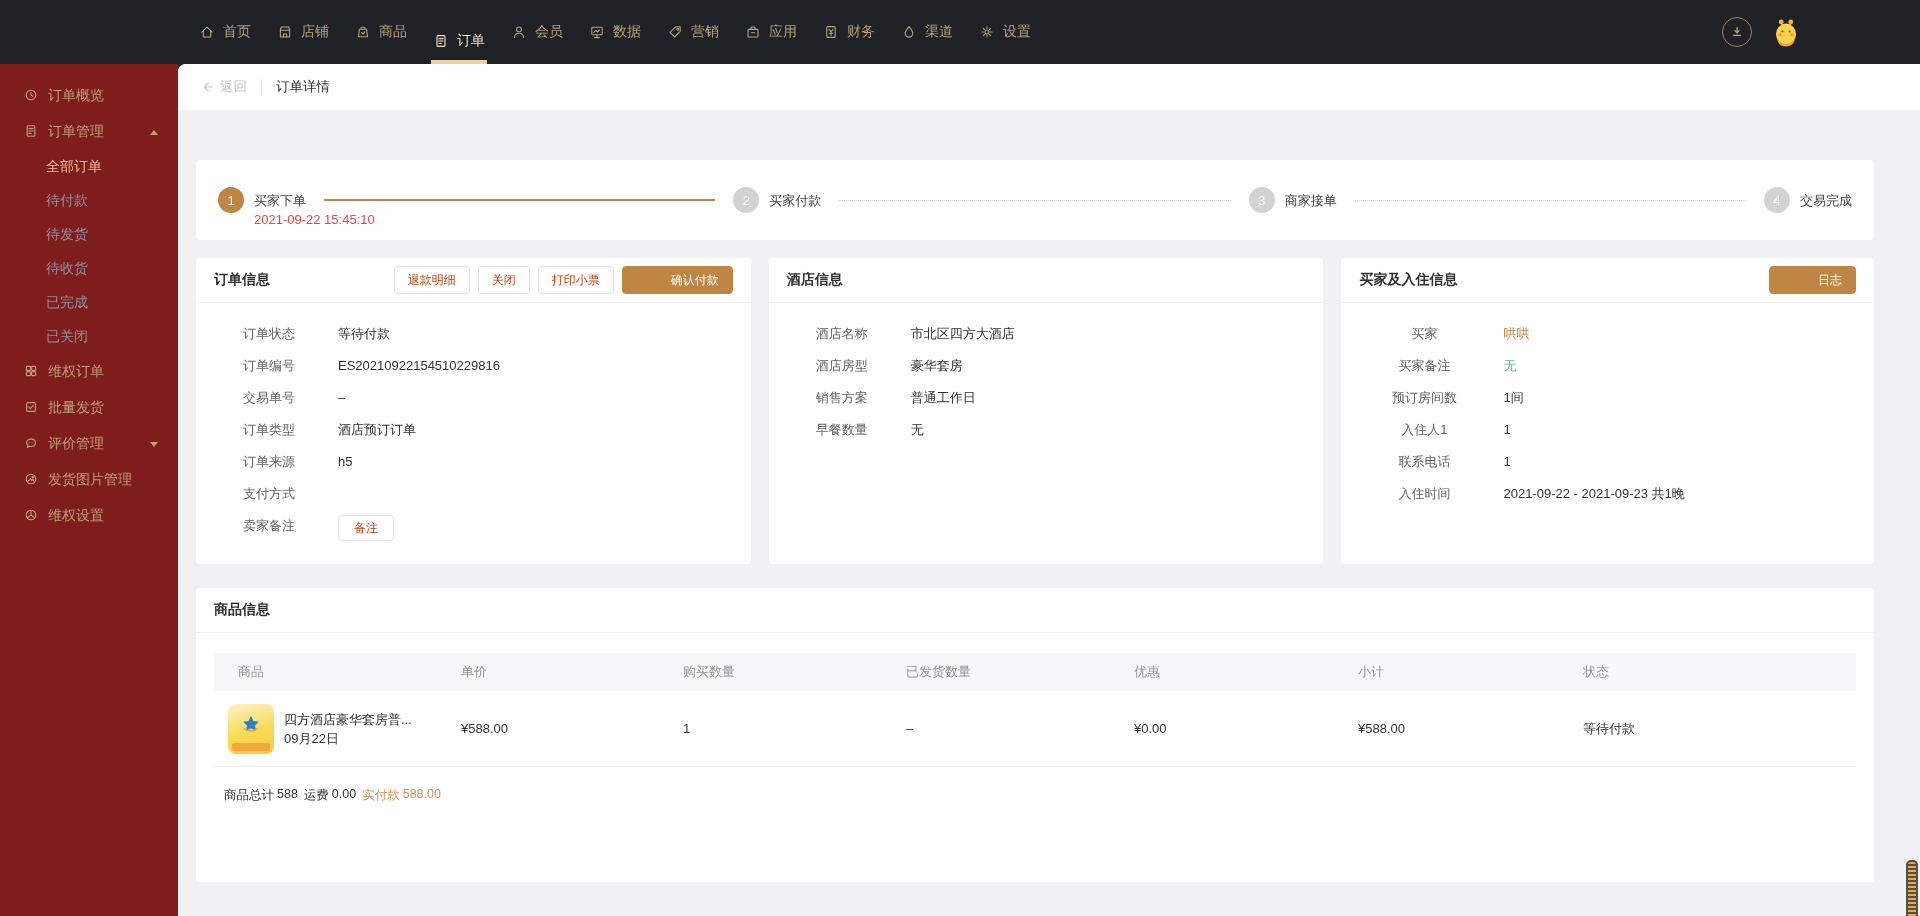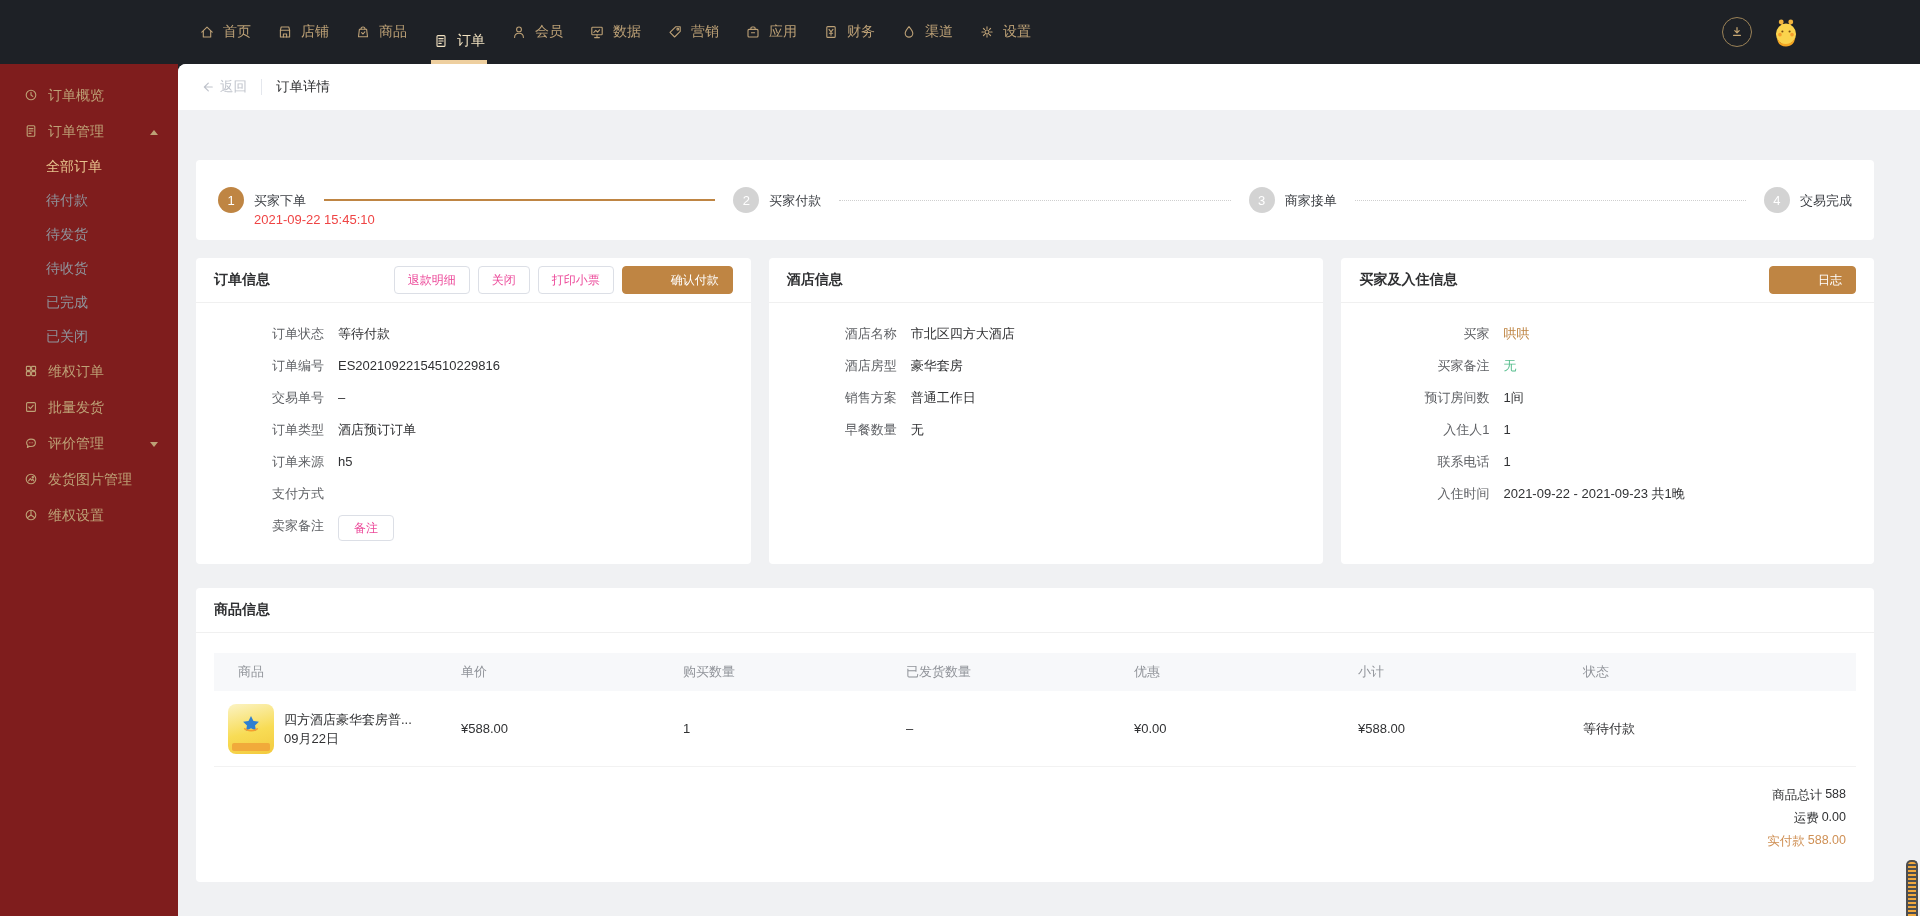--- a/index.html
+++ b/index.html
@@ -55,45 +55,45 @@
   .conn.solid { height:2px; background:#bf8543; }
   .conn.dotted { height:0; border-top:1px dotted #cfcfcf; }
 
   
   .cards-row { display:grid; grid-template-columns:1fr 1fr 0.96fr; gap:18px; margin-bottom:24px; }
   .info-card { height:306px; }
   .card-head { height:45px; display:flex; align-items:center; padding:0 18px; border-bottom:1px solid #f0f0f0; }
   .card-title { font-size:14px; font-weight:bold; color:#303133; }
   .head-actions { margin-left:auto; display:flex; gap:8px; }
   .btn { height:28px; padding:0 13px; border:1px solid #dcdfe6; background:#fff; border-radius:4px;
-         font-size:12px; color:#ec4899; cursor:pointer; font-family:inherit; white-space:nowrap; }
+         font-size:12px; color:#c2410c; cursor:pointer; font-family:inherit; white-space:nowrap; }
   .btn.primary { background:#bf8543; border-color:#bf8543; color:#fff;padding-left:48px; }
   .fields { padding:20px 18px; }
   .field { display:flex; align-items:flex-start; min-height:21px; margin-bottom:11px; font-size:13px; line-height:21px; }
-  .flabel { width:110px; text-align:right; color:#606266; flex-shrink:0; }
+  .flabel { width:110px; text-align:center; color:#606266; flex-shrink:0; }
   .buyer .flabel { width:130px; }
   .fvalue { margin-left:14px; color:#303133; }
   .fvalue.link { color:#bf8543; cursor:pointer; }
   .fvalue.green { color:#56bd8d; }
   .remark-btn { margin-left:14px; height:26px; padding:0 15px; }
 
   
   .product-card { min-height:294px; padding-bottom:6px; }
   .table { margin:20px 18px 0; }
   .trow { display:grid; grid-template-columns:223px 222px 223px 228px 224px 225px 1fr; align-items:center; }
   .trow > div { padding-left:24px; }
   .thead { background:#f7f8fa; height:38px; color:#909399; font-size:13px; }
   .tbody-row { min-height:76px; border-bottom:1px solid #f2f2f2; font-size:13px; color:#303133; }
   .pcell { display:flex; align-items:center; gap:10px; padding-left:14px !important; }
   .pimg { width:46px; height:50px; border-radius:8px; position:relative; overflow:hidden; flex-shrink:0;
           background:linear-gradient(165deg,#fbf3c4 0%,#f8dc55 55%,#f3ca3e 100%); }
   .pimg svg { position:absolute; left:50%; top:42%; transform:translate(-50%,-50%); }
   .pband { position:absolute; bottom:3px; left:4px; right:4px; height:8px; background:rgba(240,166,58,.92); border-radius:2px; }
   .pname { line-height:19px; }
-  .totals { display:flex; flex-direction:column; align-items:flex-end; gap:6px; padding:20px 28px 18px; font-size:12.5px; color:#303133; }
+  .totals { display:flex; flex-direction:row; align-items:flex-end; gap:6px; padding:20px 28px 18px; font-size:12.5px; color:#303133; }
   .tot-line { display:flex; gap:3px; }
   .tot-line.orange { color:#cf9055; }
 
   
   .scroll-thumb { position:fixed; right:2px; bottom:0; width:12px; height:56px; border:2px solid #4e4e4e; border-bottom:none;
                   border-radius:5px 5px 0 0;
                   background:repeating-linear-gradient(180deg,#f0a83e 0px,#f0a83e 2px,#4e4e4e 2px,#4e4e4e 4px); }
 </style>
 </head>
 <body>

